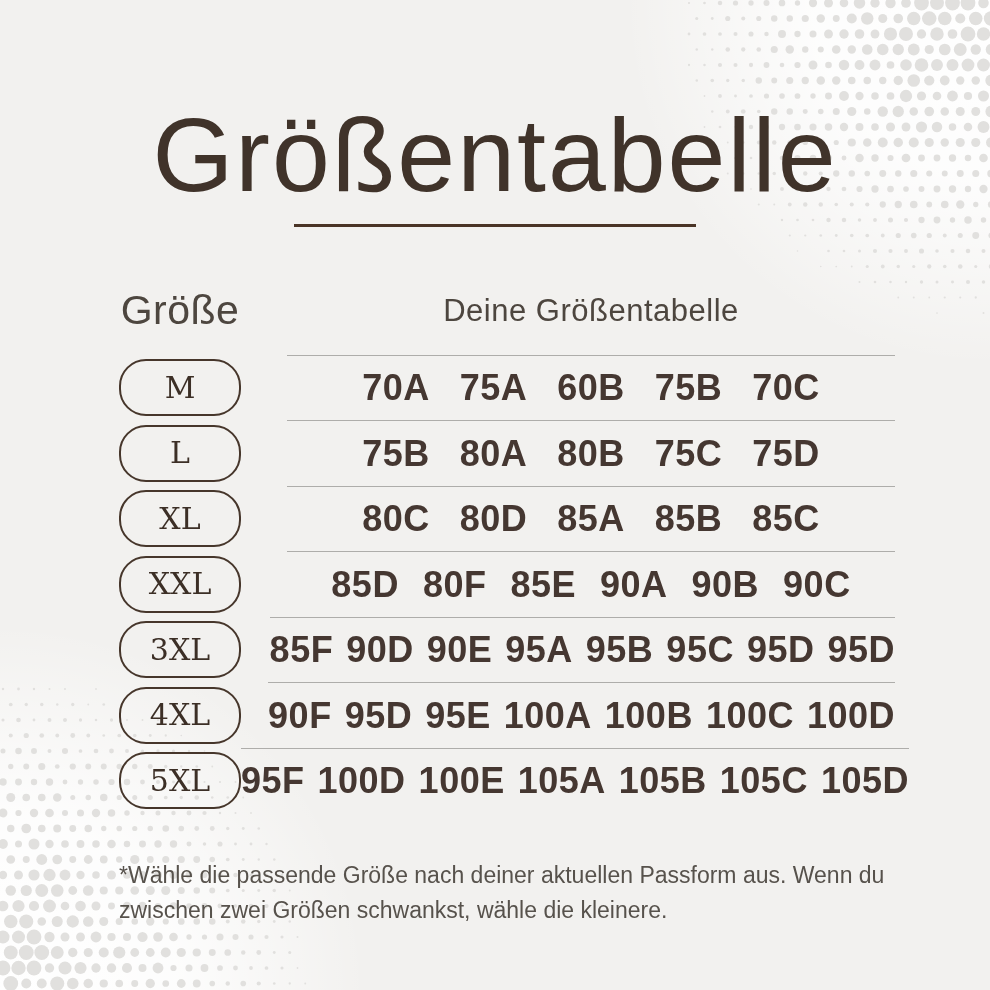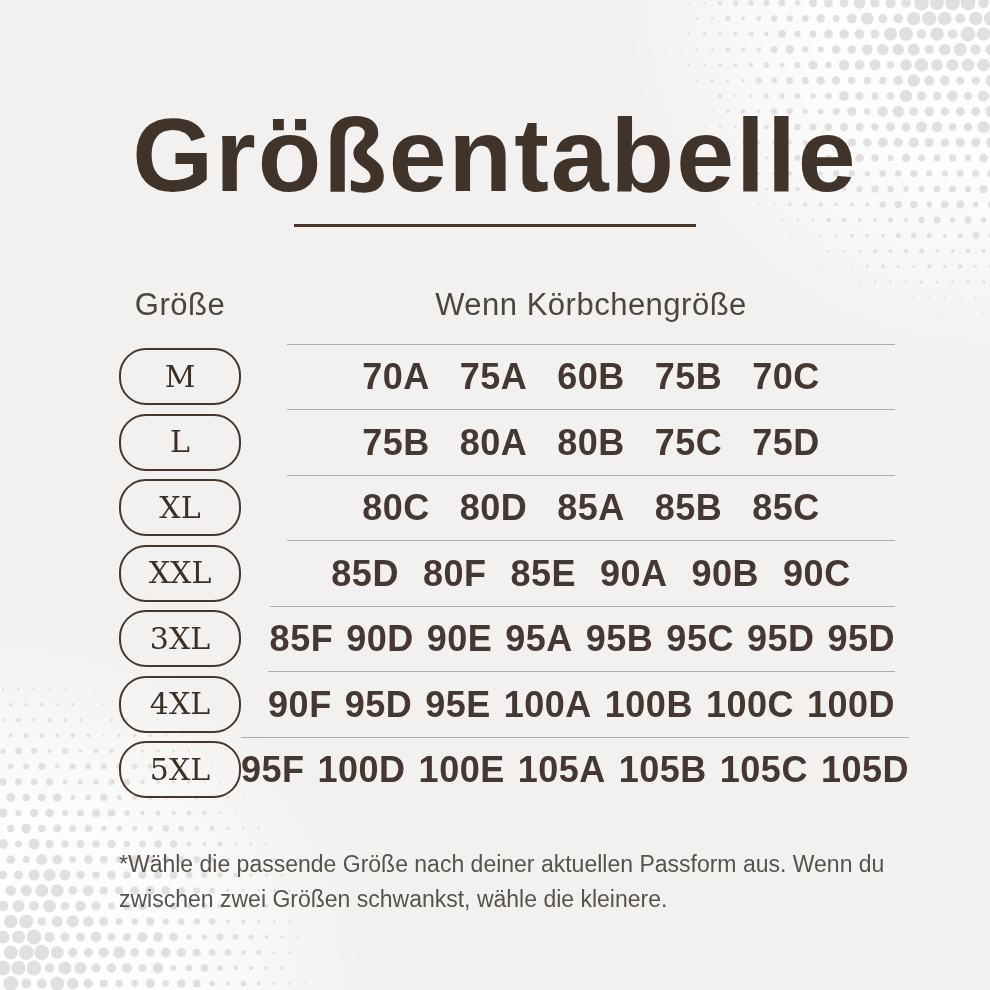--- a/index.html
+++ b/index.html
@@ -32,21 +32,21 @@
   }
   .halftone.tr { top: 0; right: 0; }
   .halftone.bl { bottom: 0; left: 0; }
 
   .content { position: relative; z-index: 2; }
 
   .title {
     margin: 103px 0 0 0;
     text-align: center;
     font-size: 104px;
-    font-weight: 700;
+    font-weight: 400;
     line-height: 1;
     letter-spacing: 2px;
     color: #40332a;
   }
   .title-underline {
     width: 402px;
     height: 3px;
     background: #4a3426;
     margin: 17px auto 0 auto;
   }
@@ -56,21 +56,21 @@
     width: 776px;
   }
   .head-row {
     display: flex;
     align-items: center;
     margin-bottom: 21px;
   }
   .hc1 {
     width: 122px;
     text-align: center;
-    font-size: 31px;
+    font-size: 41px;
     font-weight: 300;
     color: #4d463f;
     letter-spacing: 0.5px;
   }
   .spacer { width: 46px; }
   .hc2 {
     flex: 1;
     text-align: center;
     font-size: 31px;
     font-weight: 300;
@@ -833,21 +833,21 @@
 
   <div class="content">
 
     <h1 class="title">Größentabelle</h1>
     <div class="title-underline"></div>
 
     <div class="table-wrap">
       <div class="head-row">
         <div class="hc1">Größe</div>
         <div class="spacer"></div>
-        <div class="hc2">Wenn Körbchengröße</div>
+        <div class="hc2">Deine Größentabelle</div>
       </div>
       <div>
           <div class="trow">
             <div class="pill-cell">
               <div class="pill">
                 <span class="pill-label">M</span>
               </div>
             </div>
             <div class="spacer"></div>
             <div class="cups-cell" style="column-gap: 30px;">

